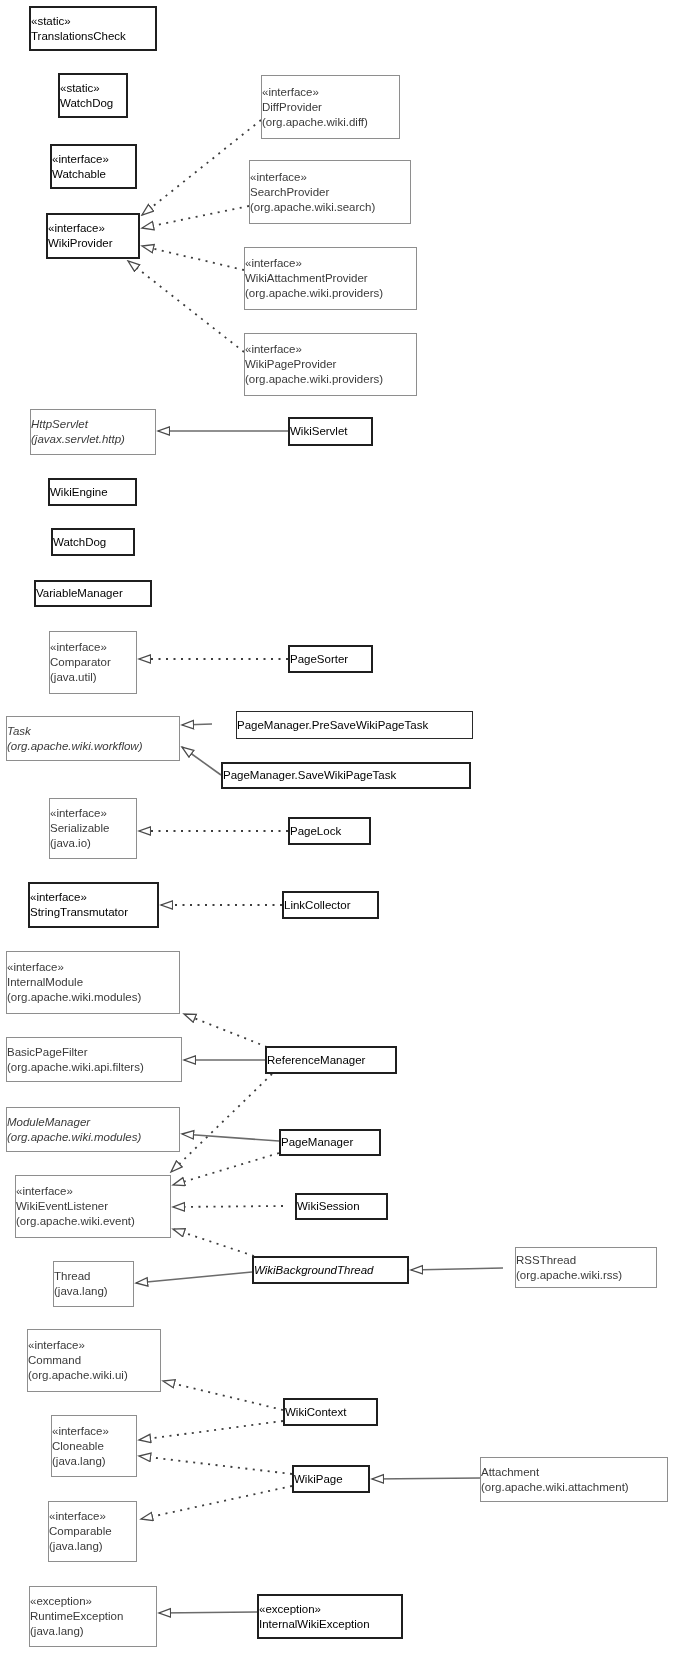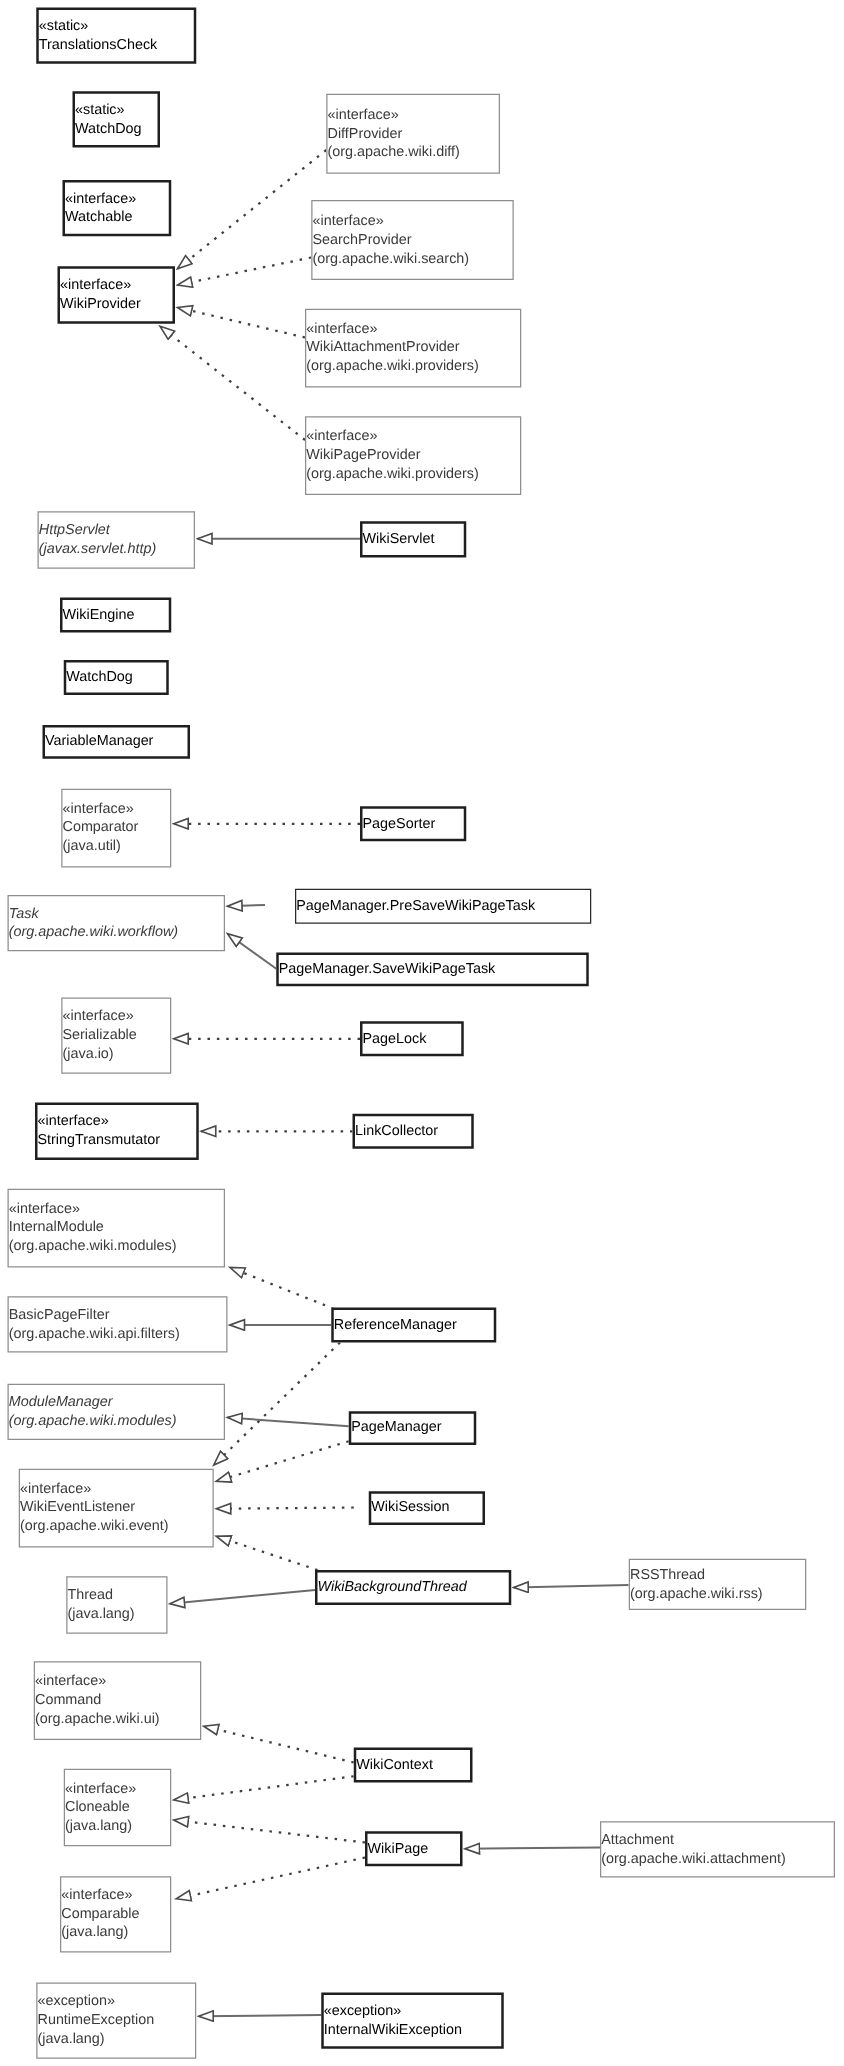--- a/index.html
+++ b/index.html
@@ -202,21 +202,21 @@
 
   <div class="node g" style="left:53px;top:1261px;width:81px;height:46px">
     <span class="ln">Thread</span>
     <span class="ln">(java.lang)</span>
   </div>
 
   <div class="node b" style="left:252px;top:1256px;width:157px;height:28px">
     <span class="ln it">WikiBackgroundThread</span>
   </div>
 
-  <div class="node g" style="left:503px;top:1247px;width:142px;height:41px">
+  <div class="node g" style="left:515px;top:1247px;width:142px;height:41px">
     <span class="ln">RSSThread</span>
     <span class="ln">(org.apache.wiki.rss)</span>
   </div>
 
   <div class="node g" style="left:27px;top:1329px;width:134px;height:63px">
     <span class="ln">«interface»</span>
     <span class="ln">Command</span>
     <span class="ln">(org.apache.wiki.ui)</span>
   </div>
 

